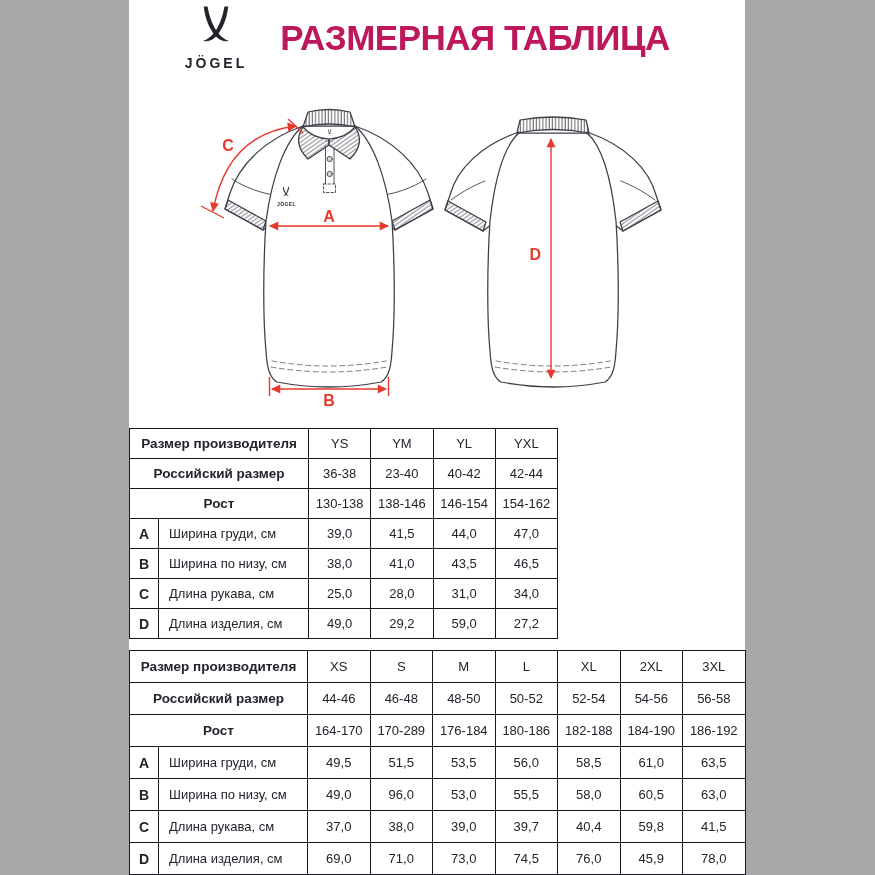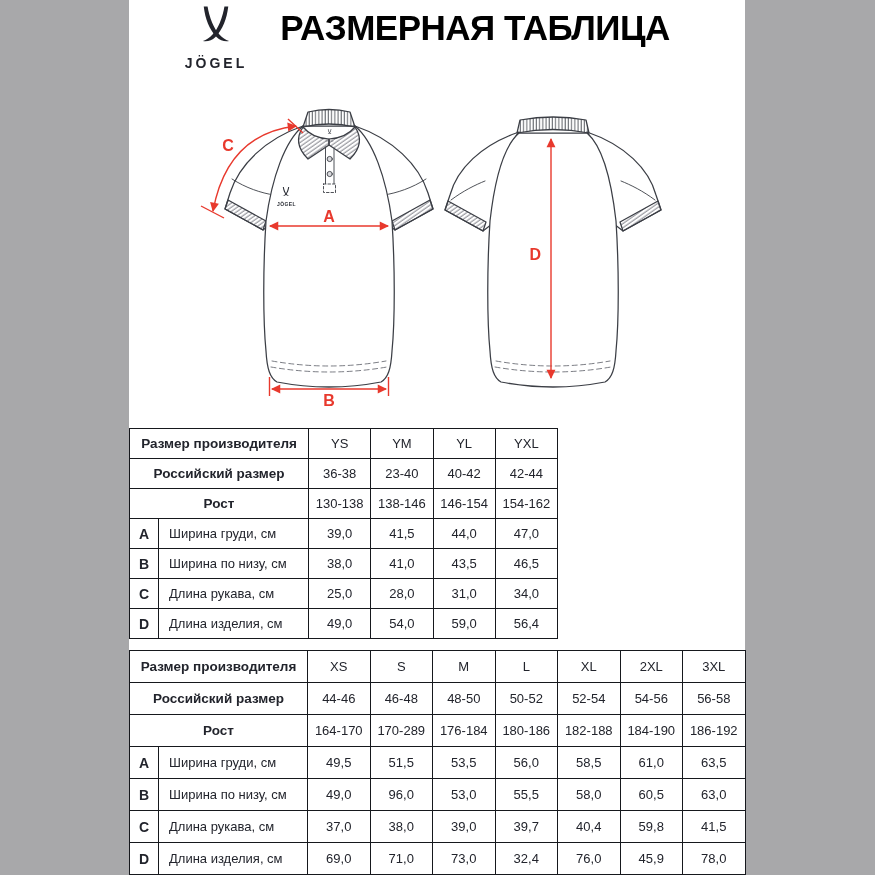--- a/index.html
+++ b/index.html
@@ -4,22 +4,22 @@
 <style>
   * { margin:0; padding:0; box-sizing:border-box; }
   html,body { width:875px; height:875px; overflow:hidden; }
   body { background:#a8a8aa; font-family:"Liberation Sans", sans-serif; color:#22242c; position:relative; }
   .sheet { position:absolute; left:129px; top:0; width:616px; height:875px; background:#ffffff; }
 
   
   .logo { position:absolute; left:46px; top:2px; width:82px; text-align:center; }
   .logo-emblem { width:46px; height:52px; display:block; margin:0 auto; }
   .logo-text { font-weight:bold; font-size:14px; letter-spacing:3px; color:#22242c; margin-top:1px; }
-  .title { position:absolute; left:132px; top:4px; width:428px; text-align:center;
-           font-size:35px; font-weight:bold; line-height:48px; letter-spacing:-0.5px; color:#000000; white-space:nowrap; }
+  .title { position:absolute; left:132px; top:14px; width:428px; text-align:center;
+           font-size:35px; font-weight:bold; line-height:48px; letter-spacing:-0.5px; color:#be185d; white-space:nowrap; }
 
   
   .diagram { position:absolute; left:0; top:95px; width:616px; height:320px; }
   .diagram text { font-family:"Liberation Sans", sans-serif; }
 
   
   table { border-collapse:collapse; table-layout:fixed; position:absolute; left:0; background:#fff;padding-left:44px; }
   .t1 { top:428px; width:429px; }
   .t2 { top:650px; width:616px; }
   .t1 tr { height:30px; }
@@ -176,23 +176,23 @@
           <td class="lbl">Длина рукава, см</td>
           <td>25,0</td>
           <td>28,0</td>
           <td>31,0</td>
           <td>34,0</td>
         </tr>
         <tr>
           <th class="key">D</th>
           <td class="lbl">Длина изделия, см</td>
           <td>49,0</td>
-          <td>54,0</td>
+          <td>29,2</td>
           <td>59,0</td>
-          <td>56,4</td>
+          <td>27,2</td>
         </tr>
       </tbody>
   </table>
 
   <table class="t2">
     <colgroup>
         <col style="width:29px">
         <col style="width:149px">
         <col span="7" style="width:62.5px">
       </colgroup>
@@ -259,21 +259,21 @@
           <td>40,4</td>
           <td>59,8</td>
           <td>41,5</td>
         </tr>
         <tr>
           <th class="key">D</th>
           <td class="lbl">Длина изделия, см</td>
           <td>69,0</td>
           <td>71,0</td>
           <td>73,0</td>
-          <td>32,4</td>
+          <td>74,5</td>
           <td>76,0</td>
           <td>45,9</td>
           <td>78,0</td>
         </tr>
       </tbody>
   </table>
 
 </div>
 
 </body></html>

